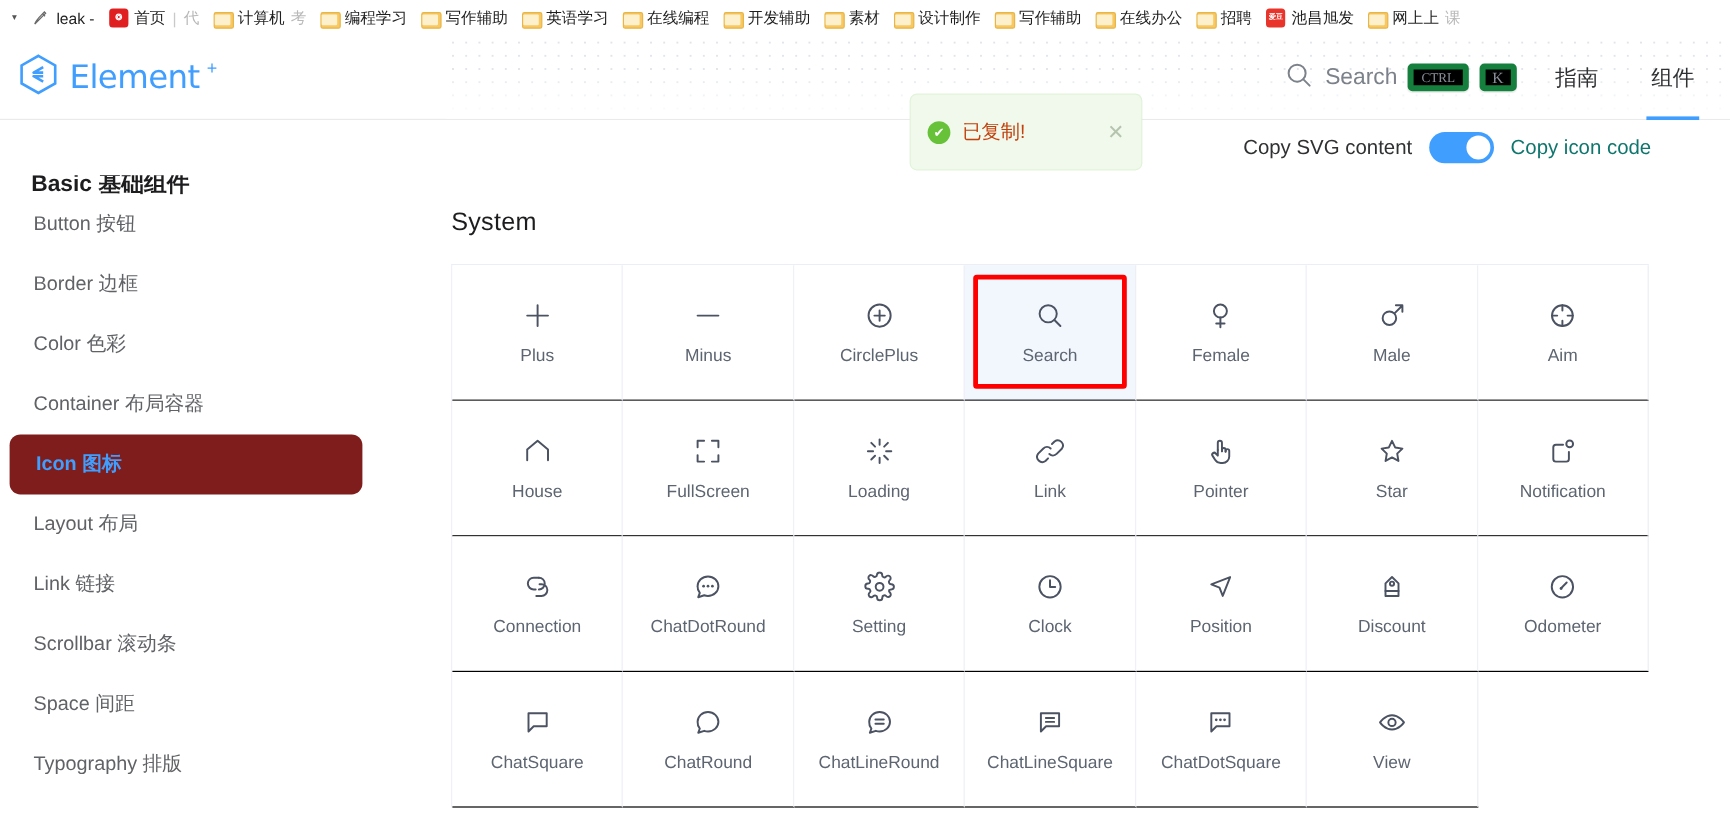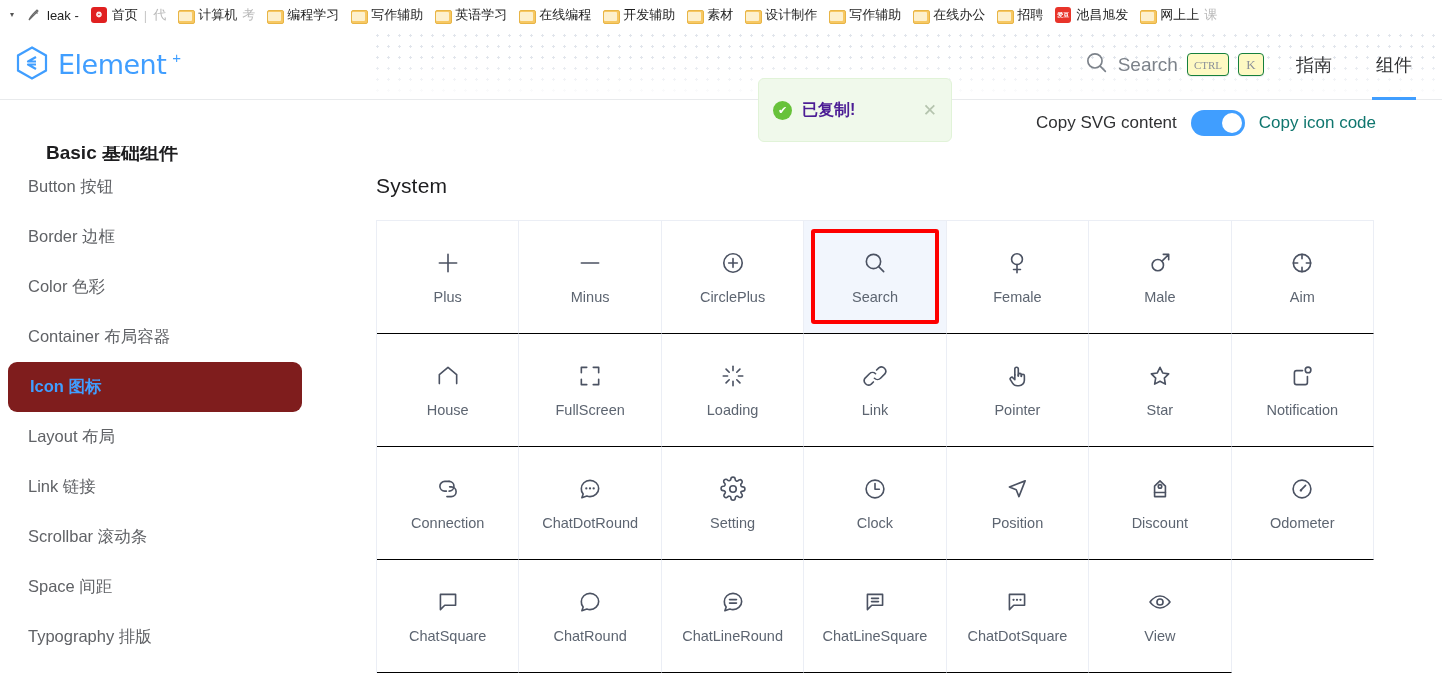--- a/index.html
+++ b/index.html
@@ -98,21 +98,21 @@
     gap: 0px; padding-right: 8px; position: relative; z-index: 2;
     height: 100%;
   }
   .search-box {
     display: flex; align-items: center; gap: 9px;
     padding: 6px 10px; border-radius: 6px; cursor: pointer;
   }
   .search-label { font-size: 19px; color: #7c828a; }
   .kbd {
     min-width: 30px; height: 23px; border-radius: 4px;
-    background: #fef9c3; border: 1px solid #15803d;
+    background: #000000; border: 5px solid #15803d;
     box-shadow: 0 1px 1px rgba(0,0,0,0.08);
     display: flex; align-items: center; justify-content: center;
     font-size: 11px; color: #8a8f99; padding: 0 6px;
     font-family: "Liberation Serif", serif;
   }
   .kbd.k-letter { font-size: 13px; min-width: 26px; }
   .nav-link {
     font-size: 18px; color: #303133; padding: 0 22px;
     height: 100%; display: flex; align-items: center;
     position: relative; cursor: pointer;
@@ -133,21 +133,21 @@
     display: flex; align-items: center; gap: 10px;
     padding: 0 14px;
     z-index: 50;
   }
   .toast-check {
     width: 19px; height: 19px; border-radius: 50%;
     background: #67c23a; color: #fff; font-size: 11px;
     display: flex; align-items: center; justify-content: center;
     flex: 0 0 auto;
   }
-  .toast-msg { font-size: 16px; color: #4c1d95; flex: 1; font-weight: bold; }
+  .toast-msg { font-size: 16px; color: #c2410c; flex: 1; }
   .toast-close {
     color: #b5c4ae; font-size: 17px; cursor: pointer; line-height: 1;
   }
 
   
   .copy-row {
     height: 46px;
     display: flex; align-items: center; justify-content: flex-end;
     padding-right: 66px;
     gap: 14px;
@@ -167,21 +167,21 @@
 
   
   .body-wrap { display: flex; height: 582px; }
   .sidebar {
     width: 310px; flex: 0 0 310px;
     background: #fff; padding-top: 6px;
     overflow: hidden; position: relative;
   }
   .side-group-title {
     font-size: 19px; font-weight: bold; color: #1d1d1f;
-    padding: 0 26px; margin-top: -12px; height: 22px; overflow: hidden; margin-left: 20px;
+    padding: 0 26px; margin-top: -12px; height: 22px; overflow: hidden;
   }
   .side-item {
     height: 50px; margin: 0 8px; padding: 0 20px;
     display: flex; align-items: center;
     font-size: 16.5px; color: #606266;
     border-radius: 9px; cursor: pointer;
   }
   .side-item.active {
     background: #7f1d1d; color: #409eff; font-weight: bold; padding-left: 22px;
   }

